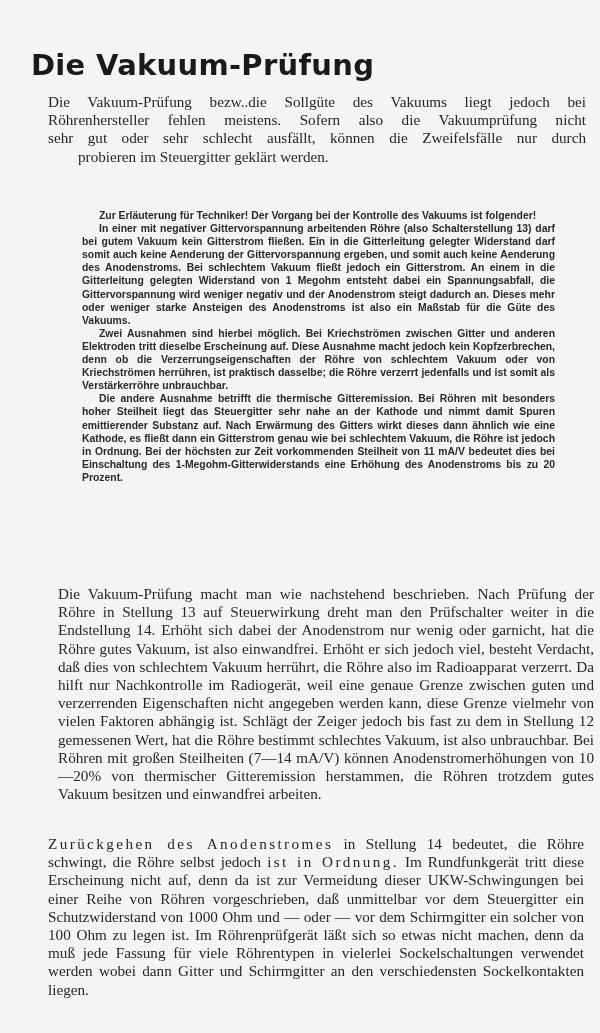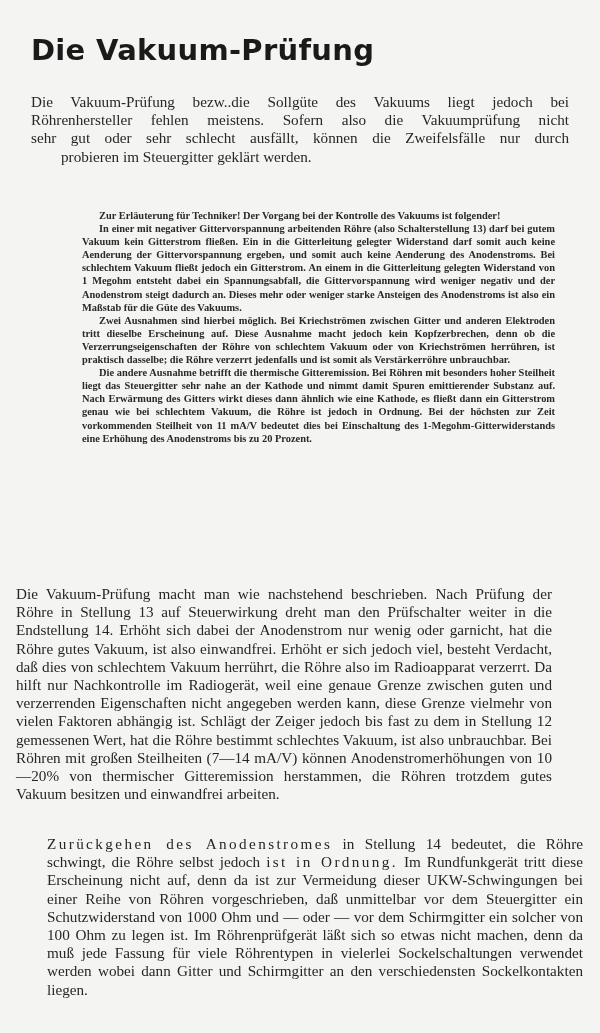--- a/index.html
+++ b/index.html
@@ -3,42 +3,42 @@
 <meta charset="utf-8">
 <style>
   html, body { margin: 0; padding: 0; }
   body {
     width: 600px; height: 1033px; overflow: hidden;
     background: #f4f4f2;
     color: #1c1c1c;
   }
   .page { position: relative; width: 600px; height: 1033px; }
   .title {
-    position: absolute; left: 31px; top: 33px;
+    position: absolute; left: 31px; top: 48px;
     font-family: "DejaVu Sans", sans-serif;
     font-weight: bold; font-size: 29px; letter-spacing: 0.3px;
     color: #1a1a1a; margin: 0;
   }
   .para-serif {
     font-family: "Liberation Serif", serif;
     font-size: 15.2px; line-height: 18.2px;
-    text-align: justify; color: #262626;
+    text-align: justify; color: #262626; margin-left: 17px;
   }
   .intro { position: absolute; left: 31px; top: 93px; width: 538px; }
   .intro .line { display: block; text-align: justify; text-align-last: justify; white-space: nowrap; }
   .intro .line.last { text-align-last: left; padding-left: 30px; }
   .tech {
     position: absolute; left: 82px; top: 209px; width: 473px;
-    font-family: Liberation Serif, serif; font-weight: bold;
+    font-family: Liberation Sans, sans-serif; font-weight: bold;
     font-size: 10.4px; line-height: 13.1px; color: #2a2a2a;
   }
   .tech p { margin: 0; text-indent: 17px; text-align: justify; }
-  .main1 { position: absolute; left: 16px; top: 585px; width: 536px; }
+  .main1 { position: absolute; left: 41px; top: 585px; width: 536px; }
   .main1 p, .main2 p { margin: 0; }
-  .main2 { position: absolute; left: 47px; top: 835px; width: 536px; }
+  .main2 { position: absolute; left: 31px; top: 835px; width: 536px; }
   .spaced { letter-spacing: 2.4px; }
 </style>
 </head>
 <body>
 
 <div class="page">
   <h1 class="title">Die Vakuum-Prüfung</h1>
 
   <div class="intro para-serif">
     <span class="line">Die Vakuum-Prüfung bezw..die Sollgüte des Vakuums liegt jedoch bei</span>

